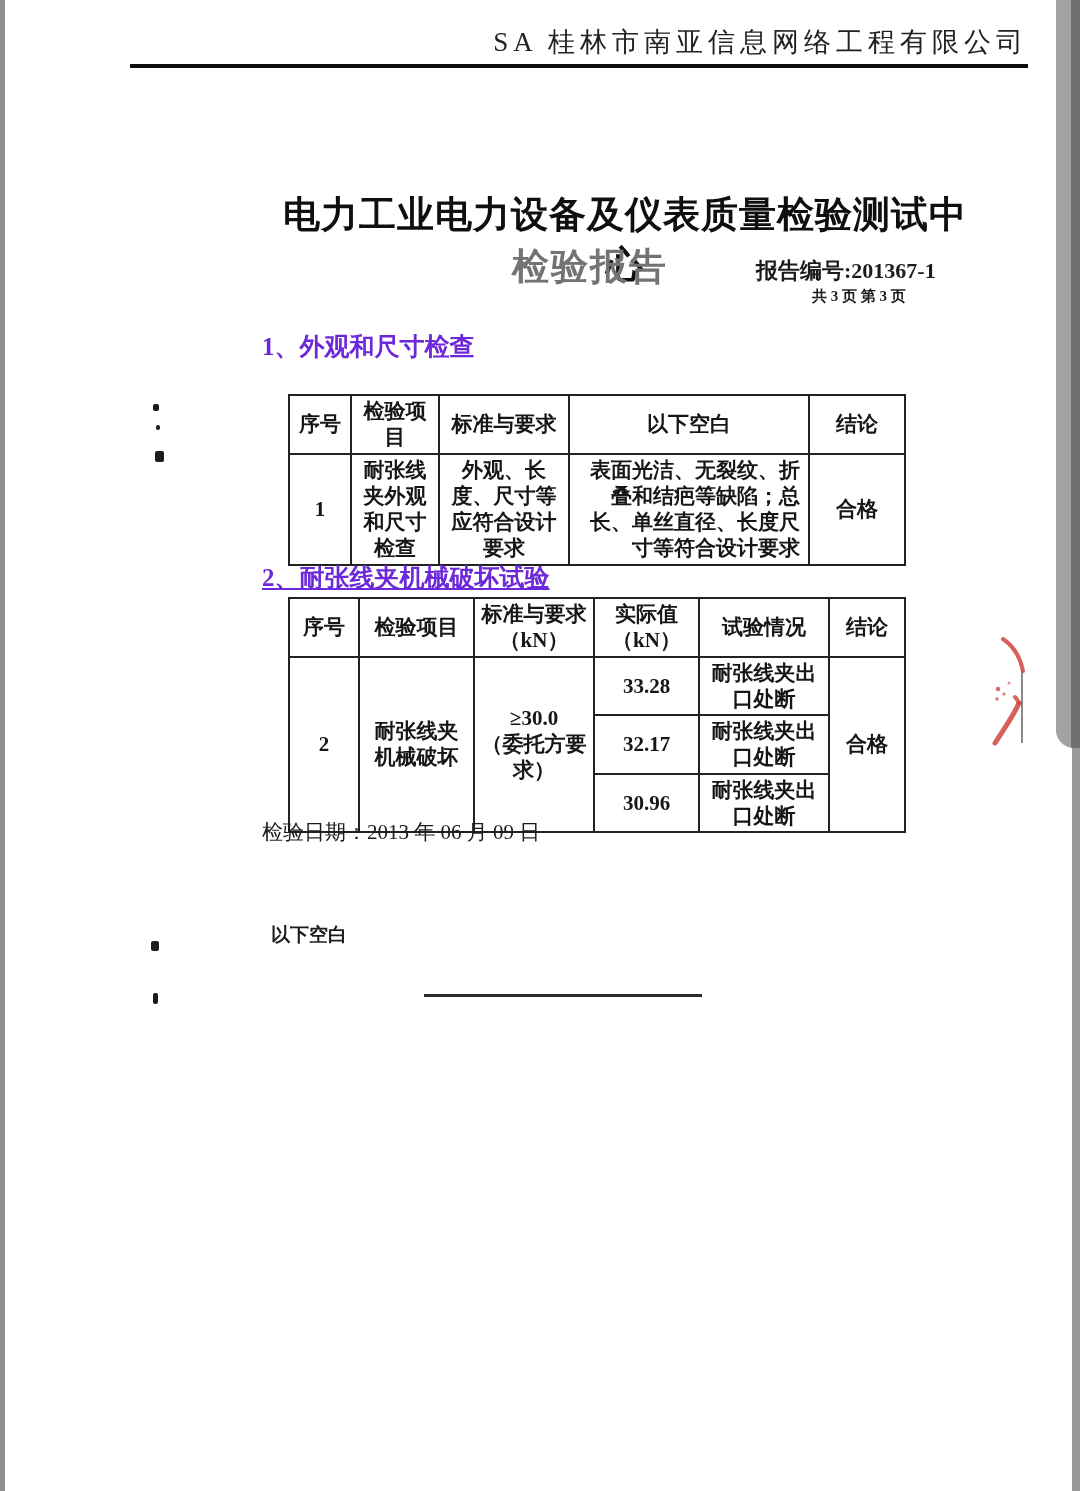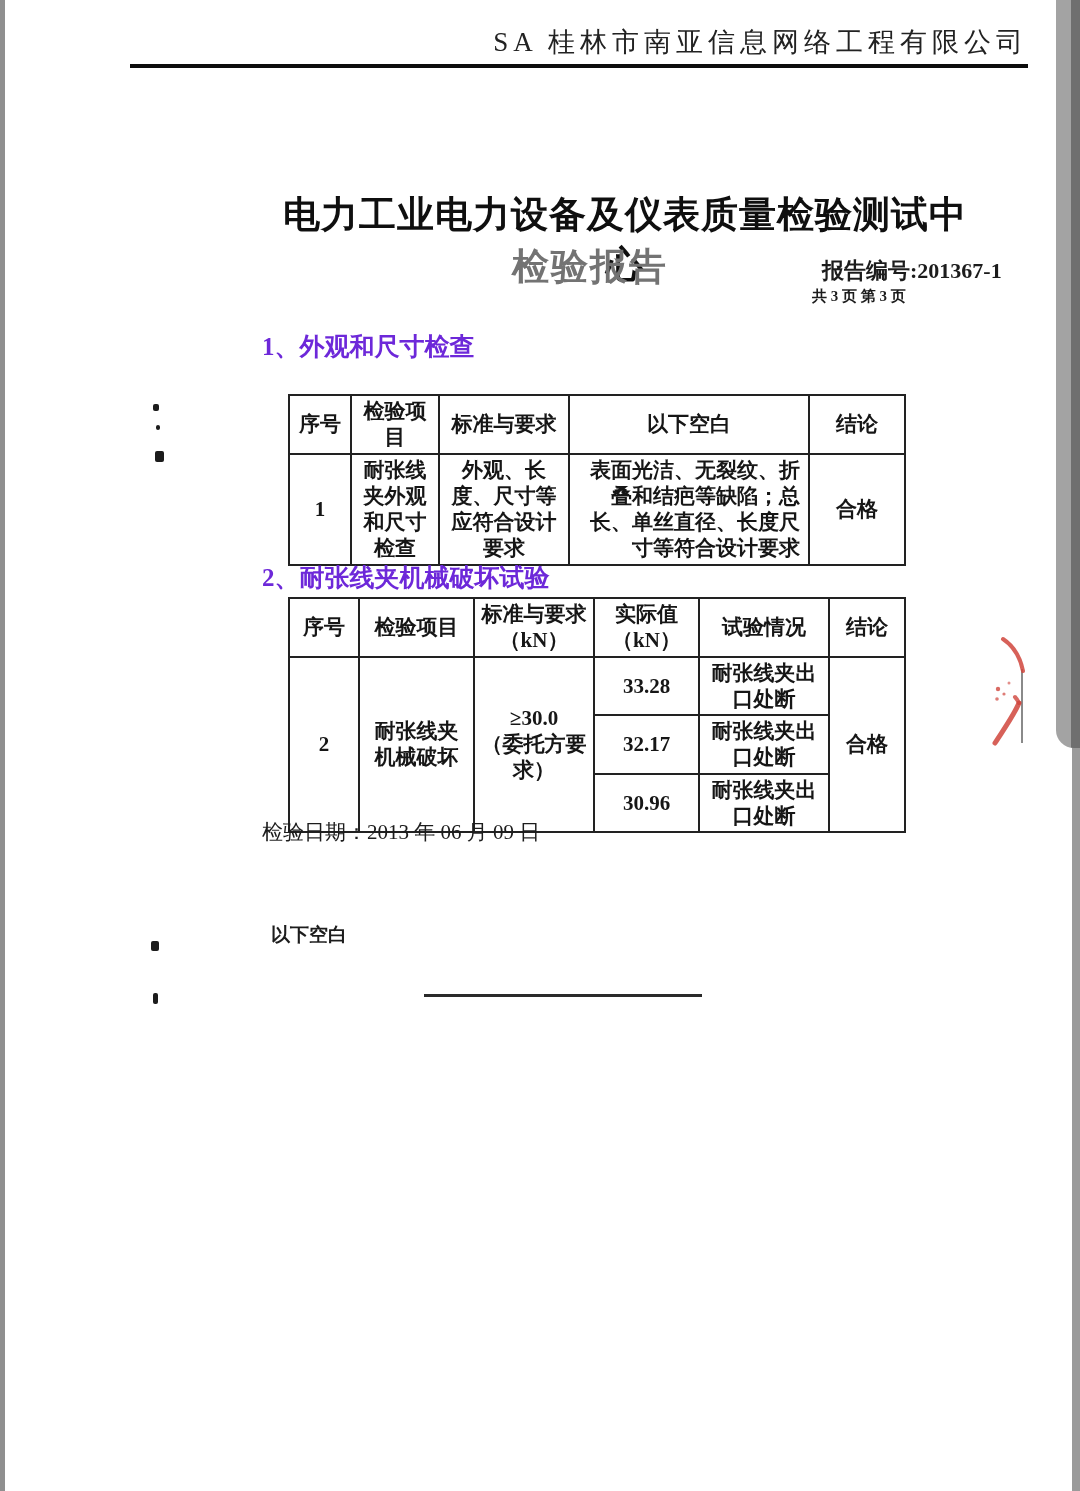--- a/index.html
+++ b/index.html
@@ -23,27 +23,27 @@
   .company{right:52px;top:24px;font-size:27px;letter-spacing:5px;color:#222;}
   .header-rule{left:130px;top:64px;width:898px;height:4px;background:#0d0d0d;}
 
   
   .title1{left:265px;top:190px;width:720px;text-align:center;
           font-family:Liberation Sans, sans-serif;font-weight:700;
           font-size:37px;color:#0f0f0f;letter-spacing:1px;}
   .title2{left:230px;top:242px;width:720px;text-align:center;
           font-family:"Liberation Sans","DejaVu Sans",sans-serif;font-weight:700;
           font-size:37px;color:#737373;letter-spacing:2px;}
-  .report-no{left:822px;top:256px;font-size:22px;font-weight:700;}
+  .report-no{left:756px;top:256px;font-size:22px;font-weight:700;}
   .page-count{left:812px;top:287px;font-size:15px;font-weight:700;}
 
   
   .sec-heading{font-size:25px;font-weight:600;color:#6d28d9;}
   .sec1{left:262px;top:330px;}
-  .sec2{left:262px;top:561px;}
+  .sec2{left:262px;top:561px;text-decoration:underline;}
 
   
   table{border-collapse:collapse;table-layout:fixed;}
   td,th{border:2px solid #222;text-align:center;vertical-align:middle;
         font-size:21px;font-weight:600;color:#161616;padding:2px 4px;line-height:1.25;}
   th{font-weight:700;}
   .t1{left:288px;top:394px;}
   .t1 .hrow{height:50px;}
   .t1 .drow{height:100px;}
   .t1 .result-cell{text-align:right;padding:2px 8px;}

